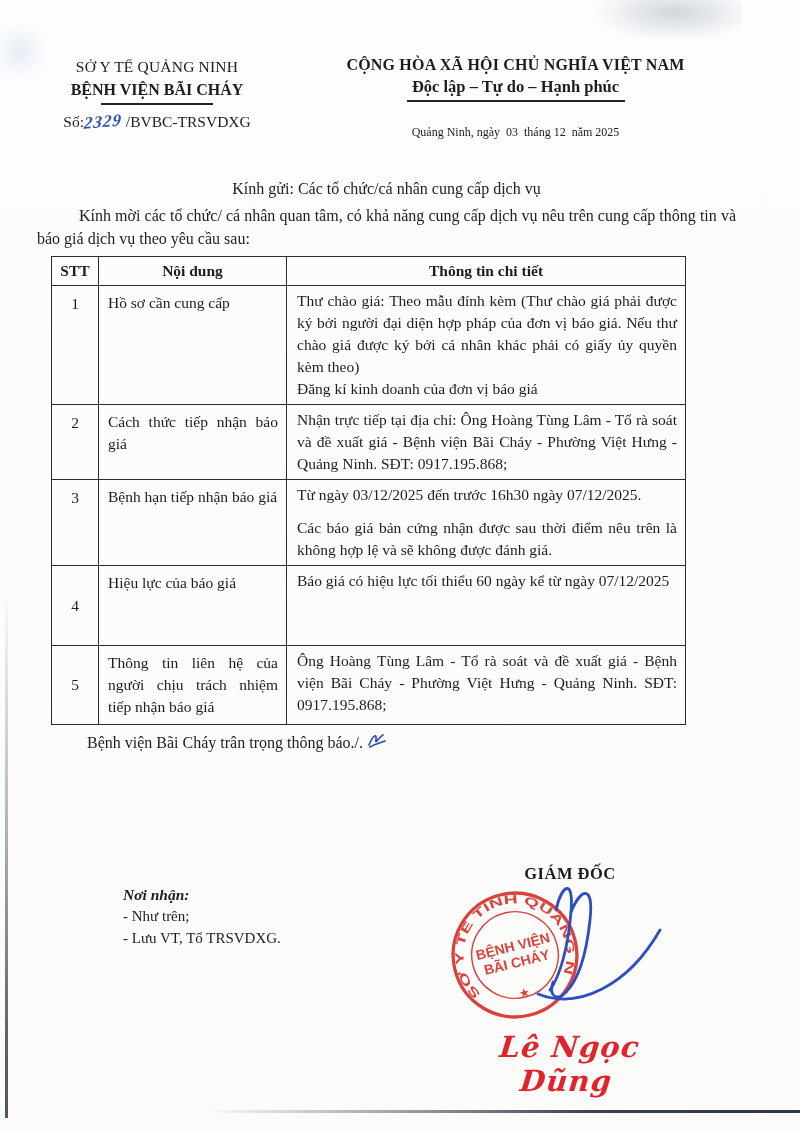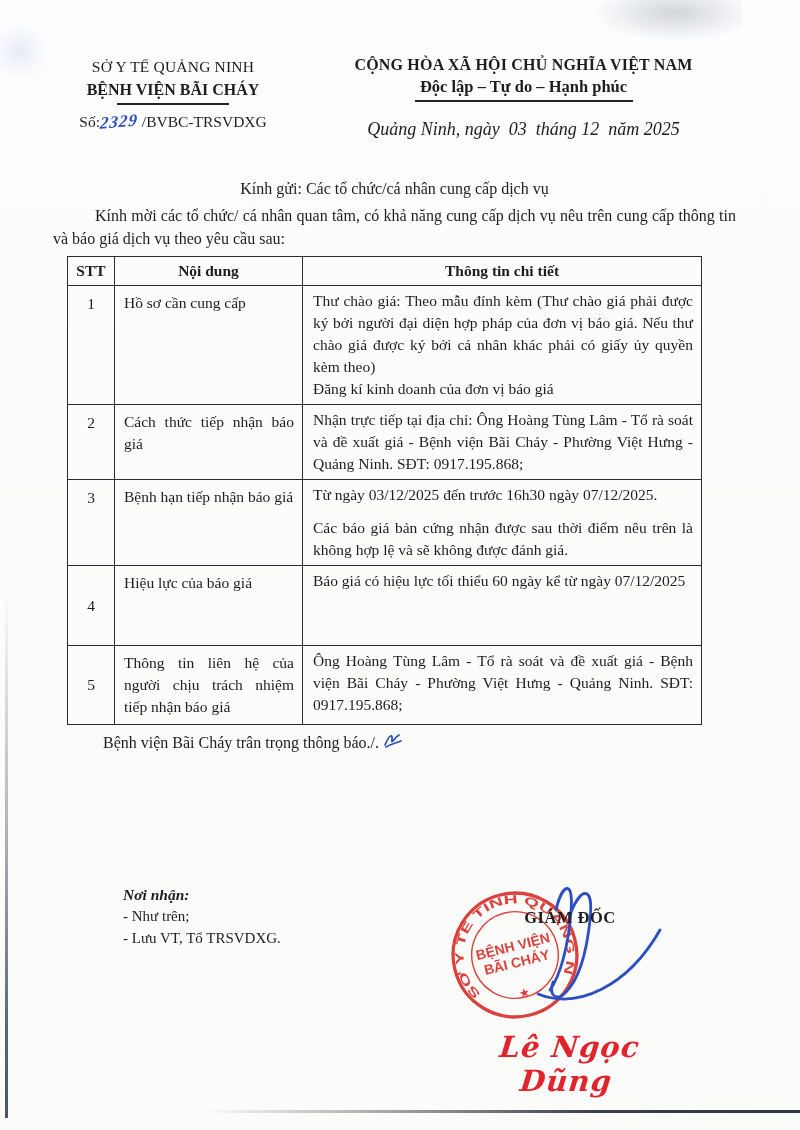--- a/index.html
+++ b/index.html
@@ -3,37 +3,37 @@
 <meta charset="utf-8">
 <style>
   * { margin:0; padding:0; box-sizing:border-box; }
   html,body { background:#e9e9e9; }
   .page {
     position:relative; width:800px; height:1130px; margin:0 auto;
     background:linear-gradient(180deg,#fdfdfe 0%, #fcfcfb 60%, #fbfbfa 100%);
     font-family:"Liberation Serif", serif;
     color:#1d1d1f; overflow:hidden;
   }
-  .content { padding:56px 64px 0 53px; }
+  .content { padding:56px 64px 0 37px; }
 
   
   .letterhead { display:flex; }
   .lh-left { width:240px; text-align:center; flex:0 0 auto; font-size:15.5px; line-height:1.38; }
   .agency { font-size:15.5px; letter-spacing:.2px; }
   .org { font-weight:bold; font-size:16px; margin-top:2px; }
   .org-rule { width:112px; height:2px; background:#23232a; margin:2px auto 5px; }
   .doc-number { font-size:15.5px; margin-top:1px; white-space:nowrap; }
   .hand-number { color:#2b4db8; font-style:italic; font-weight:bold;
     display:inline-block; transform:rotate(-5deg) skewX(-10deg); font-size:17px; letter-spacing:1px; }
   .subject { font-size:15.5px; margin-top:3px; line-height:1.42; }
   .lh-right { flex:1; text-align:center; padding-left:18px; }
   .national-title { font-weight:bold; font-size:16px; letter-spacing:.2px; }
   .motto { font-weight:bold; font-size:16.5px; margin-top:3px; }
   .motto-rule { width:218px; height:1.8px; background:#23232a; margin:3px auto 0; }
-  .place-date { font-style:italic; font-size:18px; margin-top:17px; white-space:pre-wrap; }
+  .place-date { font-size:12px; margin-top:23px; white-space:pre-wrap; }
 
   
   .salutation { text-align:center; font-size:16px; margin-top:40px; }
   .para { font-size:16px; line-height:1.45; text-align:justify; text-indent:42px; margin-top:6px; }
 
   
   table.quote { border-collapse:collapse; margin:6px 0 0 14px; width:634px; table-layout:fixed; }
   .quote th, .quote td { border:1.7px solid #2b2b30; vertical-align:top; font-size:15.5px; line-height:1.42; }
   .quote th { font-weight:bold; text-align:center; padding:3px 2px; height:28px; vertical-align:middle;font-family:Liberation Serif, serif; }
   .col-stt { width:47px; text-align:center; }
@@ -47,21 +47,21 @@
   .para-gap .cell-para + .cell-para { margin-top:11px; }
   tr.r1 { height:110px; } tr.r2 { height:73px; } tr.r3 { height:85px; }
   tr.r4 { height:80px; } tr.r5 { height:79px; }
 
   .closing { font-size:16px; margin:7px 0 0 50px; display:flex; align-items:flex-end; }
   .flourish { margin:0 0 2px 3px; }
 
   
   .recipients { position:absolute; left:123px; top:884px; font-size:15px; line-height:1.45; }
   .recipients-label { font-weight:bold; font-style:italic; font-size:15.5px; }
-  .signer-title { position:absolute; left:460px; top:908px; width:220px; text-align:center;
+  .signer-title { position:absolute; left:460px; top:864px; width:220px; text-align:center;
     font-weight:bold; font-size:16.5px; letter-spacing:.5px; z-index:3; }
   .stamp { position:absolute; left:448px; top:888px; z-index:1; transform:rotate(-14deg); opacity:.93; }
   .signature { position:absolute; left:438px; top:868px; z-index:2; }
   .signer-name { position:absolute; left:448px; top:1030px; width:240px; text-align:center;
     color:#e0242b; font-weight:bold; font-style:italic; font-size:29px;
     transform:skewX(-6deg); letter-spacing:1px; font-family:"DejaVu Serif", serif; z-index:2; }
 
   
   .art { position:absolute; pointer-events:none; }
   .art-top-right { left:592px; top:0; width:150px; height:42px;

